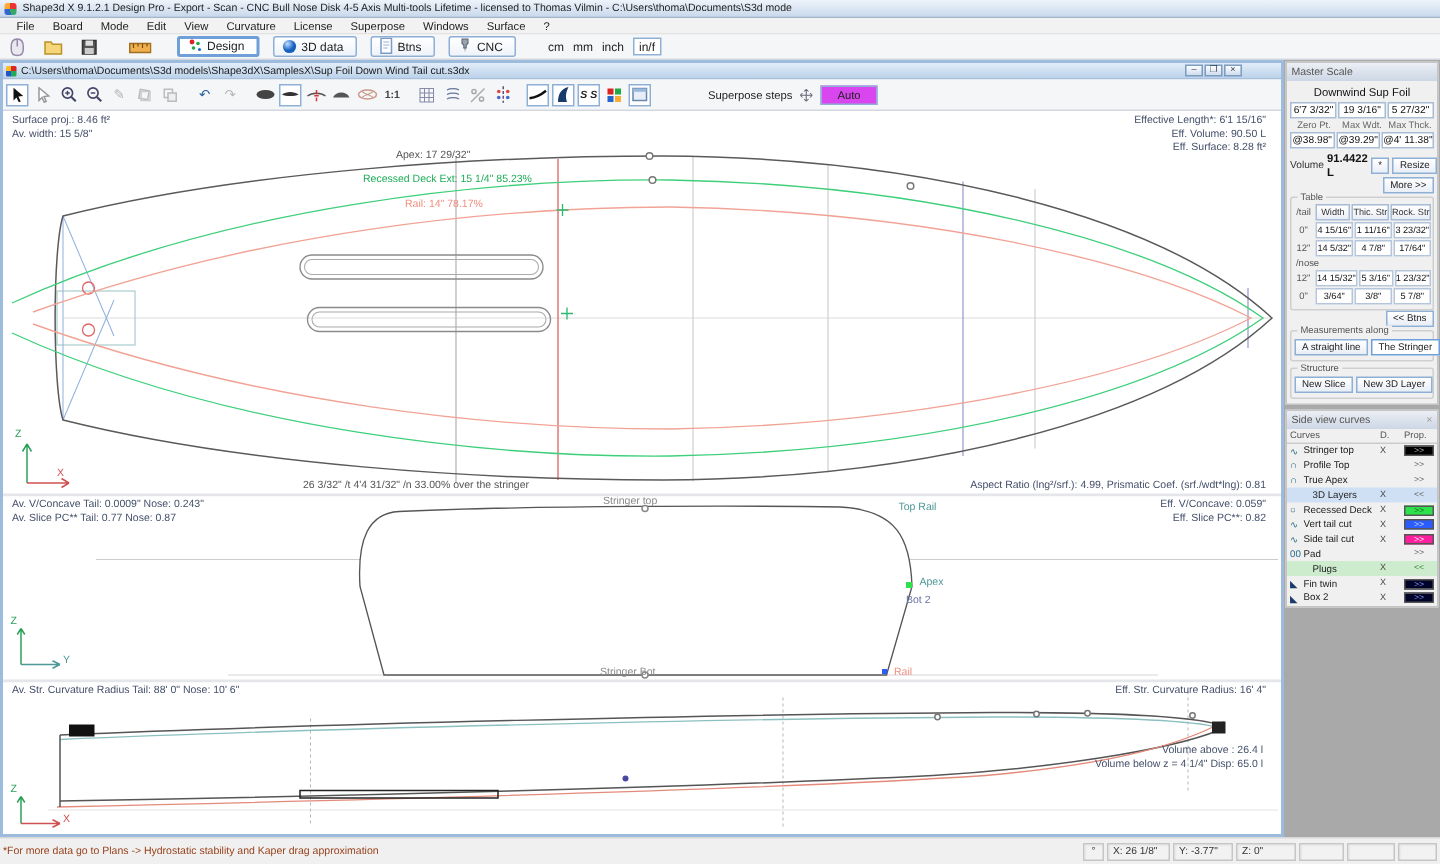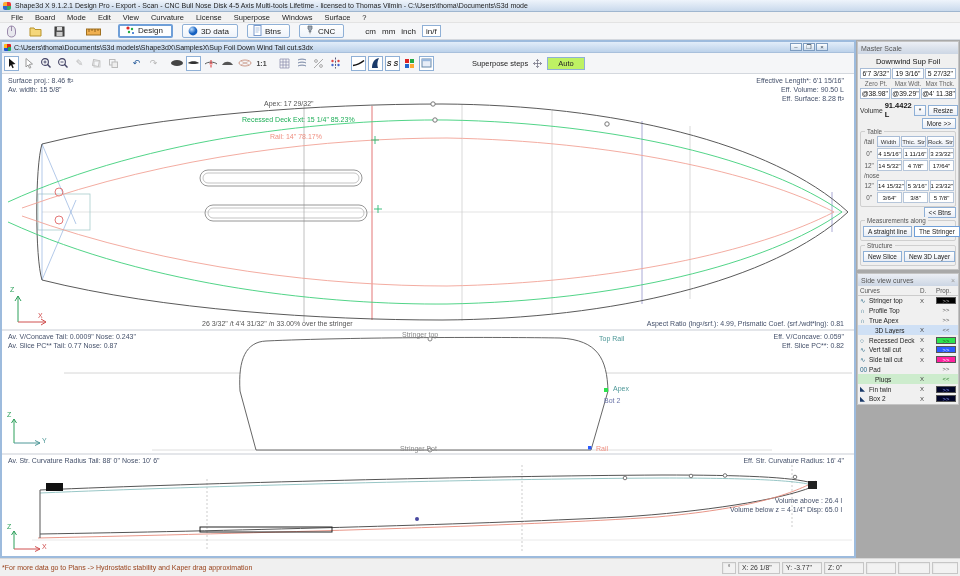--- a/index.html
+++ b/index.html
@@ -40,21 +40,21 @@
     font-size:6px; line-height:6px; text-align:center; color:#345; }
 
   #toolbar2 { height:21px; background:#f5f6f8; border-bottom:1px solid #d4d8de;
     display:flex; align-items:center; gap:2px; padding-left:2px; }
   .ti { width:15px; height:15px; display:flex; align-items:center; justify-content:center;
     font-size:9px; color:#333; }
   .ti.boxed { border:1px solid #8fb0d6; background:#fff; }
   .ti.grayed { color:#b5b5b5; }
   .sep { width:4px; }
   #kbsteps { margin-left:36px; display:flex; align-items:center; gap:5px; font-size:7.5px; color:#222; }
-  .auto-btn { border:1px solid #8fb0d6; background:#bef264; padding:1px 10px; font-size:7.5px; }
+  .auto-btn { border:1px solid #8fb0d6; background:#d946ef; padding:1px 10px; font-size:7.5px; }
 
   .view { position:relative; background:#fff; overflow:hidden; }
   #view-outline { height:257px; border-bottom:2px solid #e4e6ea; }
   #view-slice   { height:124px; border-bottom:2px solid #e4e6ea; }
   #view-profile { flex:1; }
   .view svg { position:absolute; left:0; top:0; }
 
   .lbl { position:absolute; font-size:7px; color:#44506a; white-space:nowrap; }
   .lbl.r { text-align:right; }
   .green { color:#1fae58; }

